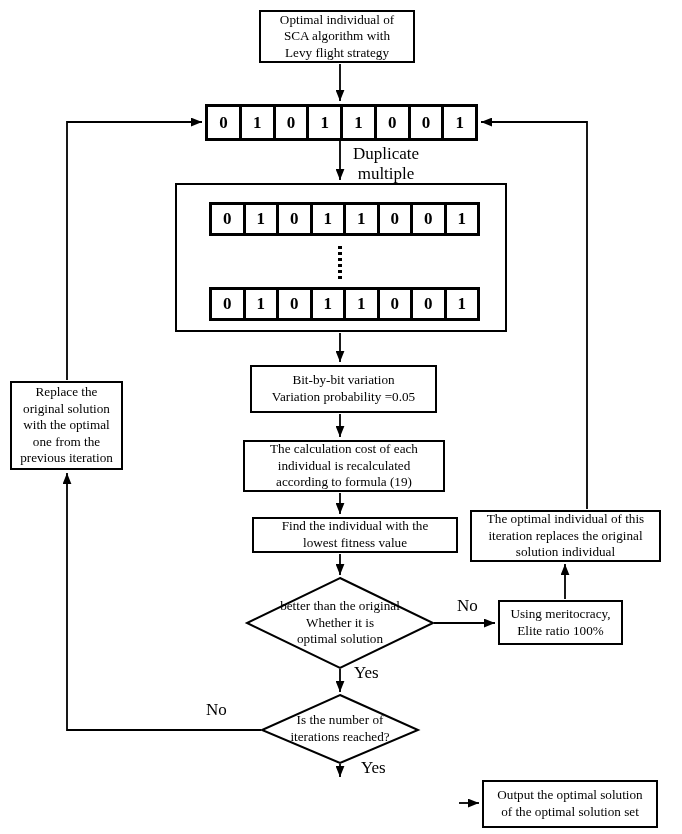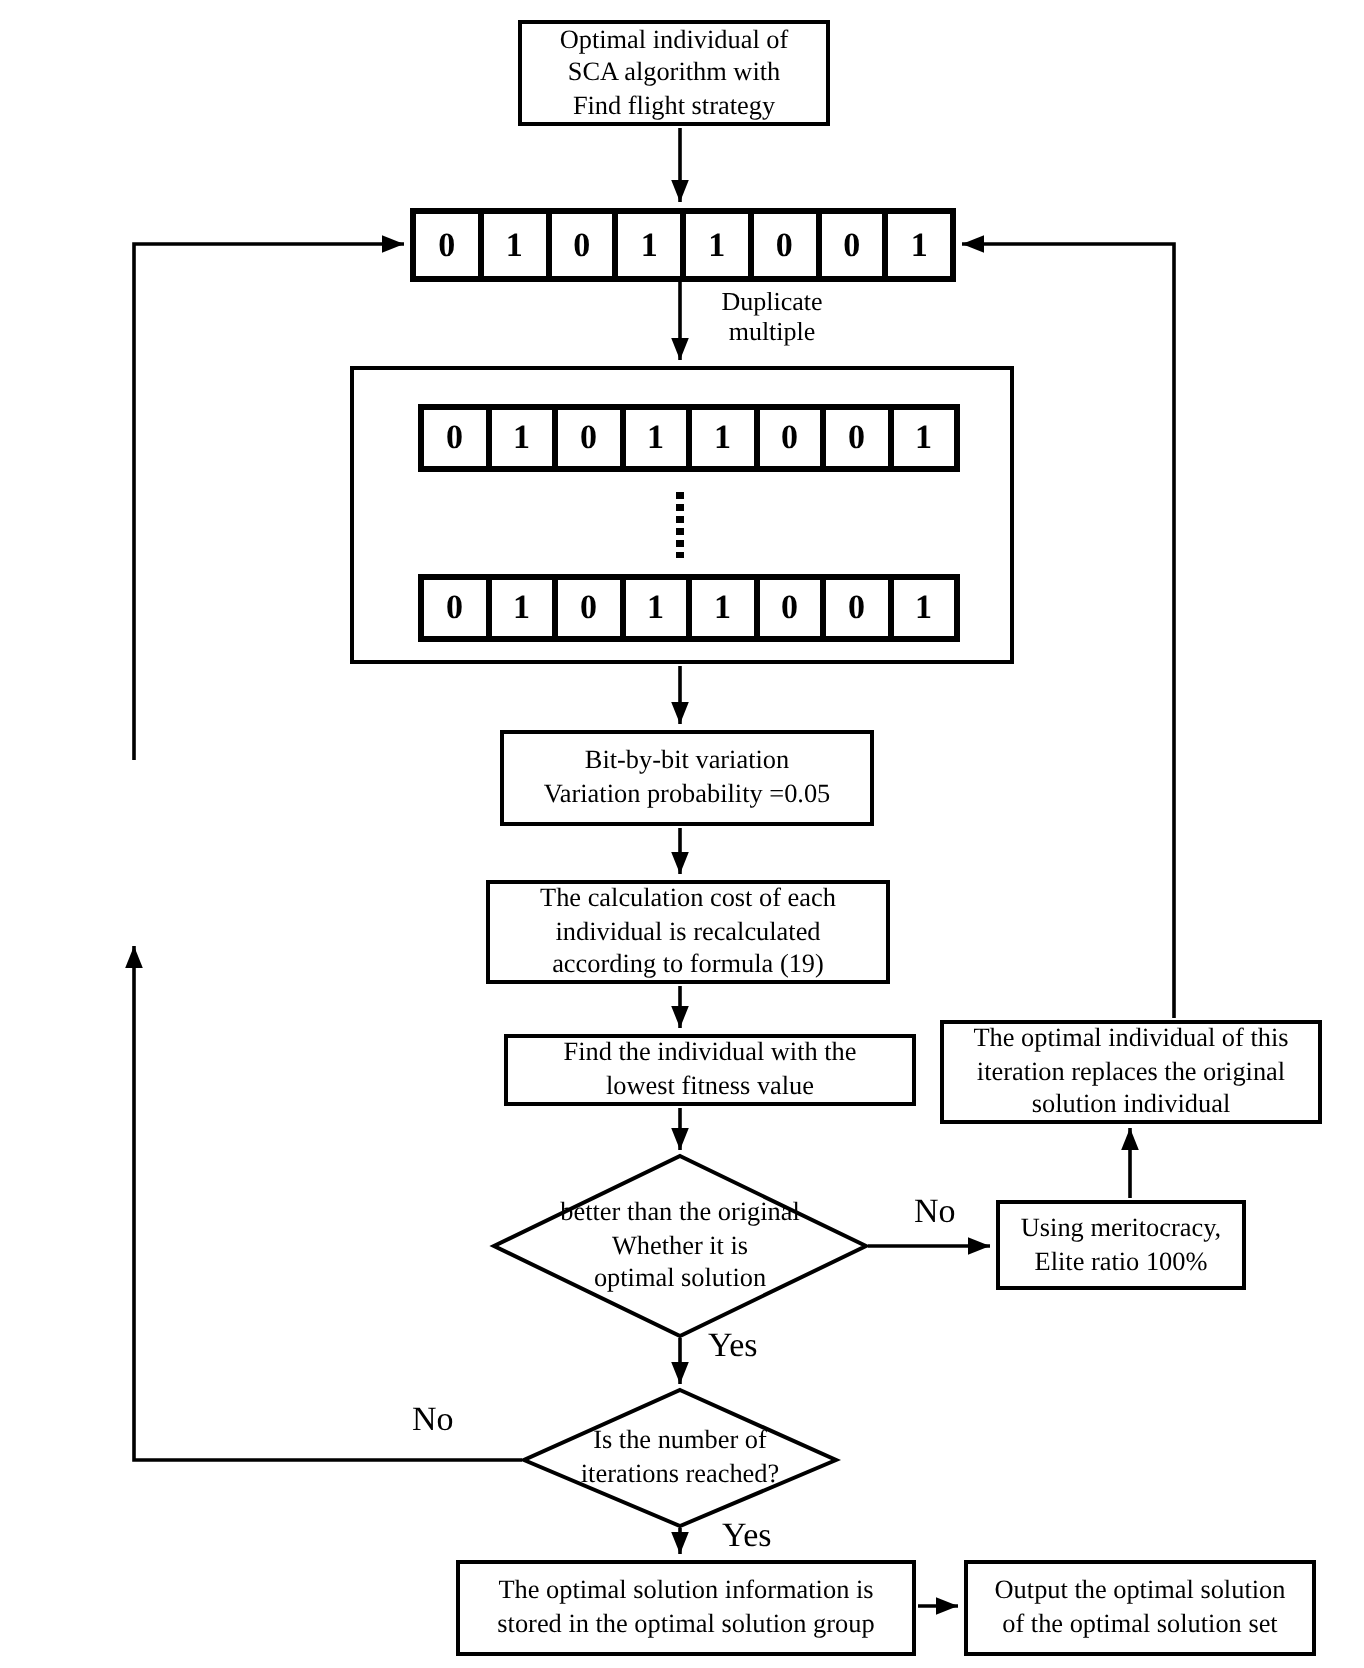--- a/index.html
+++ b/index.html
@@ -66,21 +66,21 @@
   }
   .flow-label {
     position: absolute;
     z-index: 3;
     font-size: 17px;
     line-height: 1.1;
   }
   .duplicate-label {
     position: absolute;
     z-index: 3;
-    font-size: 13px;
+    font-size: 17px;
     line-height: 1.15;
     width: 80px;
     text-align: center;
   }
   .diamond-text {
     position: absolute;
     z-index: 3;
     text-align: center;
     font-size: 13.2px;
     line-height: 1.26;
@@ -113,21 +113,21 @@
       <line x1="340" y1="764" x2="340" y2="777" marker-end="url(#ah)"></line>
       <line x1="459" y1="803" x2="479" y2="803" marker-end="url(#ah)"></line>
       <polygon points="340,578 433,623 340,668 247,623" fill="#ffffff" stroke-width="2"></polygon>
       <polygon points="340,695 418,730 340,763 262,730" fill="#ffffff" stroke-width="2"></polygon>
     </g>
   </svg>
 
   <div class="box" style="left:259px;top:10px;width:156px;height:53px">
     <div class="ln">Optimal individual of</div>
     <div class="ln">SCA algorithm with</div>
-    <div class="ln">Find flight strategy</div>
+    <div class="ln">Levy flight strategy</div>
   </div>
 
   <div class="bit-row" style="left:205px;top:104px;width:273px;height:37px">
     <span class="bit-cell">0</span>
     <span class="bit-cell">1</span>
     <span class="bit-cell">0</span>
     <span class="bit-cell">1</span>
     <span class="bit-cell">1</span>
     <span class="bit-cell">0</span>
     <span class="bit-cell">0</span>
@@ -191,32 +191,35 @@
     <div class="ln">Using meritocracy,</div>
     <div class="ln">Elite ratio 100%</div>
   </div>
 
   <div class="box" style="left:470px;top:510px;width:191px;height:52px">
     <div class="ln">The optimal individual of this</div>
     <div class="ln">iteration replaces the original</div>
     <div class="ln">solution individual</div>
   </div>
 
+  <div class="box" style="left:10px;top:381px;width:113px;height:89px">
+    <div class="ln">Replace the</div>
+    <div class="ln">original solution</div>
+    <div class="ln">with the optimal</div>
+    <div class="ln">one from the</div>
+    <div class="ln">previous iteration</div>
+  </div>
 
   <div class="diamond-text" style="left:265px;top:712px;width:150px">
     <div class="ln">Is the number of</div>
     <div class="ln">iterations reached?</div>
   </div>
 
   <div class="flow-label" style="left:206px;top:701px">No</div>
   <div class="flow-label" style="left:361px;top:759px">Yes</div>
 
-  <div class="box" style="left:228px;top:780px;width:230px;height:48px">
-    <div class="ln">The optimal solution information is</div>
-    <div class="ln">stored in the optimal solution group</div>
-  </div>
 
   <div class="box" style="left:482px;top:780px;width:176px;height:48px">
     <div class="ln">Output the optimal solution</div>
     <div class="ln">of the optimal solution set</div>
   </div>
 
 </div>
 
 </body></html>

